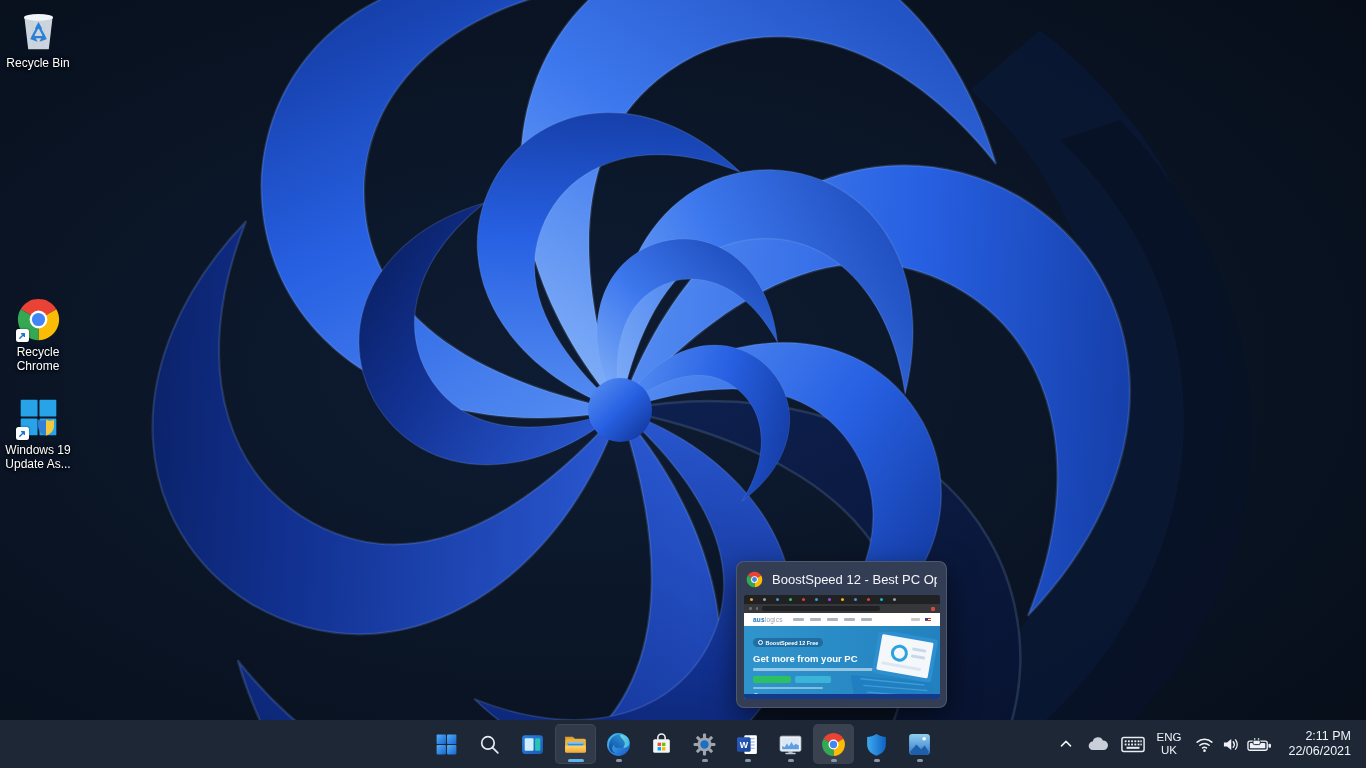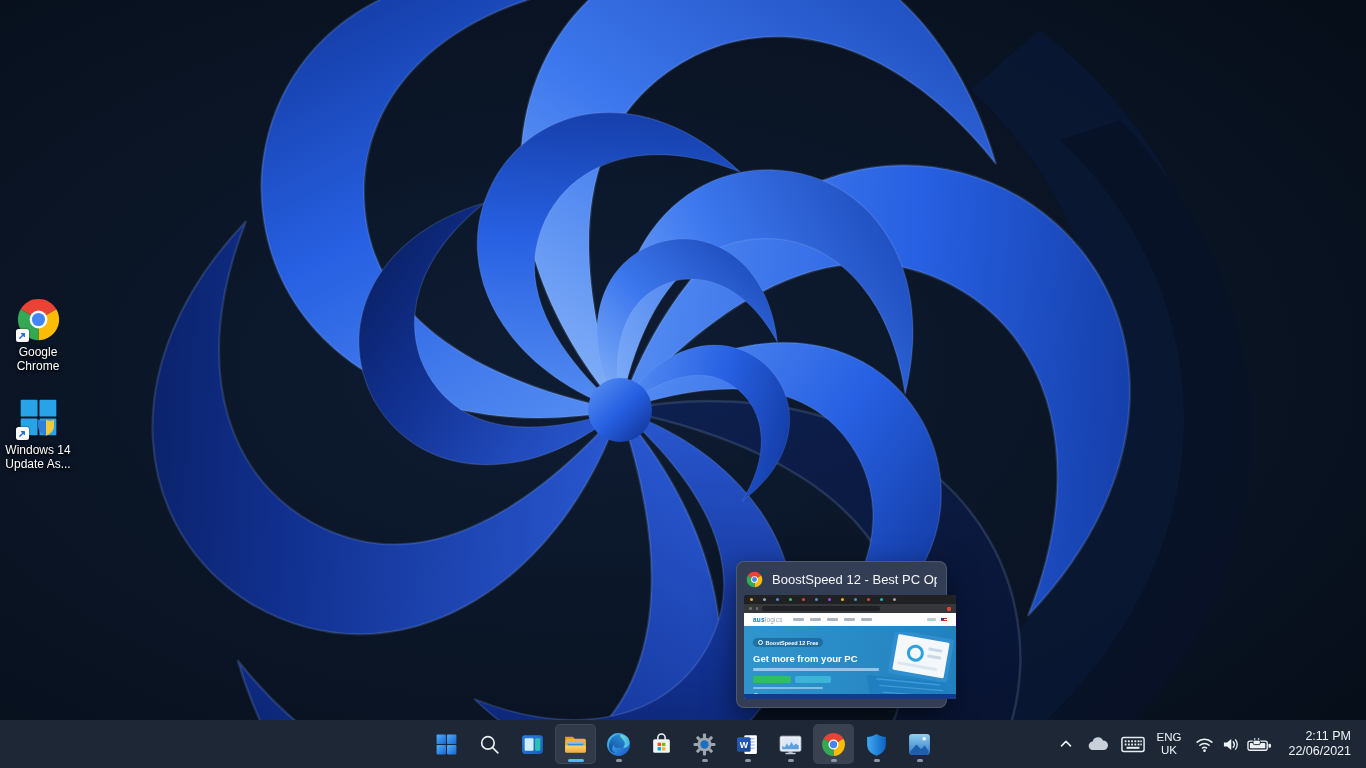--- a/index.html
+++ b/index.html
@@ -40,21 +40,21 @@
   .clock { text-align:right; font-size:12.5px; line-height:15px; color:#f0f3f7; padding-left:7px; cursor:pointer; }
 
   
   .preview-card { position:absolute; left:736px; top:561px; width:211px; height:147px; background:#333e55;
                   border:1px solid rgba(255,255,255,.14); border-radius:8px;
                   box-shadow:0 10px 30px rgba(0,0,0,.55); padding:7px; z-index:5; cursor:pointer; }
   .pv-header { display:flex; align-items:center; gap:9px; height:21px; margin:0 2px 5px 2px; }
   .pv-header .pvicon { width:17px; height:17px; flex:0 0 auto; }
   .pv-header .pvicon svg { width:100%; height:100%; display:block; }
   .pv-title { font-size:13px; color:#f4f6fa; white-space:nowrap; overflow:hidden; }
-  .pv-shot { width:212px; height:104px; border-radius:2px; overflow:hidden; position:relative; background:#1d4ed8; }
+  .pv-shot { width:196px; height:104px; border-radius:2px; overflow:hidden; position:relative; background:#1d4ed8; }
 
   .shot-tabs { height:9px; background:#1f2123; display:flex; align-items:center; gap:10px; padding:0 6px; }
   .shot-tabs i { width:3px; height:3px; border-radius:50%; display:block; flex:0 0 auto; }
   .shot-addr { height:9px; background:#35373b; display:flex; align-items:center; padding:0 5px; gap:4px; }
   .shot-addr .navdot { width:2.5px; height:2.5px; border-radius:50%; background:#6b6f75; }
   .shot-addr .pill { height:4.5px; width:118px; background:#1f2124; border-radius:3px; }
   .shot-addr .ext { width:4px; height:4px; border-radius:1px; background:#d8463c; margin-left:auto; }
   .shot-nav { height:13px; background:#fff; display:flex; align-items:center; padding:0 9px; }
   .logo { font-size:6.5px; font-weight:bold; color:#1879c0; letter-spacing:.2px; }
   .logo em { font-style:normal; font-weight:normal; color:#98a3ac; }
@@ -186,56 +186,72 @@
     <use href="#petalShape" transform="translate(620 410) rotate(-130) scale(0.7)" fill="url(#pMid)"></use>
     <use href="#petalShape" transform="translate(620 410) rotate(170) scale(0.65)" fill="url(#pDeep)"></use>
     <use href="#petalShape" transform="translate(620 410) rotate(-90) scale(0.45)" fill="url(#pLight)"></use>
     <use href="#petalShape" transform="translate(620 410) rotate(-30) scale(0.4)" fill="url(#pMid)"></use>
   </g>
   <circle cx="620" cy="410" r="32" fill="url(#pMid)"></circle>
 </svg>
 
 <div class="desktop-icons">
 
+  <div class="desktop-icon" style="top:8px">
+    <span class="dicon">
+      <svg viewBox="0 0 48 48">
+        <path d="M9 10 L13 44 L35 44 L39 10 Z" fill="#e2eaf2" opacity="0.9"></path>
+        <path d="M17 12 L19 42 M31 12 L29 42" stroke="#c4d2e0" stroke-width="1.4" fill="none"></path>
+        <ellipse cx="24" cy="10" rx="15.5" ry="3.6" fill="#f2f6fa"></ellipse>
+        <g transform="translate(24 27)">
+          <path d="M0 -8 L6.5 4 L-6.5 4 Z" fill="none" stroke="#2b7fd4" stroke-width="2.4" stroke-linejoin="round"></path>
+          <path d="M0 -12 L4 -5 L-4 -5 Z" fill="#2b7fd4"></path>
+          <path d="M9 6 L1 9 L5 1 Z" fill="#2b7fd4"></path>
+          <path d="M-9 6 L-1 9 L-5 1 Z" fill="#2b7fd4"></path>
+        </g>
+      </svg>
+    </span>
+    <span class="dlabel">Recycle Bin</span>
+  </div>
 
 
 
   <div class="desktop-icon" style="top:297px">
     <span class="dicon">
       <svg viewBox="0 0 48 48">
           <use href="#chromeLogo"></use>
         </svg>
       <span class="shortcut-badge">
         <svg viewBox="0 0 10 10">
             <path d="M2 8 L7 3 M4 3 H7 V6" stroke="#1f6fd0" stroke-width="1.6" fill="none" stroke-linecap="round" stroke-linejoin="round"></path>
           </svg>
       </span>
     </span>
-    <span class="dlabel">Google Chrome</span>
+    <span class="dlabel">Recycle Chrome</span>
   </div>
 
   <div class="desktop-icon" style="top:395px">
     <span class="dicon">
       <svg viewBox="0 0 48 48">
         <g fill="#28a3e8">
           <rect x="5" y="5" width="18" height="18" rx="1"></rect>
           <rect x="25" y="5" width="18" height="18" rx="1"></rect>
           <rect x="5" y="25" width="18" height="18" rx="1"></rect>
           <rect x="25" y="25" width="18" height="18" rx="1"></rect>
         </g>
         <path d="M35.5 26 C38 27.8 41.5 27.8 44 26 L44 33 C44 38.5 39.8 41.6 35.5 43.5 Z" fill="#f3c83c" transform="translate(-3.5 0)"></path>
         <path d="M35.5 26 C33 27.8 29.5 27.8 27 26 L27 33 C27 38.5 31.2 41.6 35.5 43.5 Z" fill="#2f7fd6" transform="translate(-3.5 0)"></path>
       </svg>
       <span class="shortcut-badge">
         <svg viewBox="0 0 10 10">
             <path d="M2 8 L7 3 M4 3 H7 V6" stroke="#1f6fd0" stroke-width="1.6" fill="none" stroke-linecap="round" stroke-linejoin="round"></path>
           </svg>
       </span>
     </span>
-    <span class="dlabel">Windows 14 Update As...</span>
+    <span class="dlabel">Windows 19 Update As...</span>
   </div>
 </div>
 
 <div class="preview-card">
   <div class="pv-header">
     <span class="pvicon">
       <svg viewBox="0 0 48 48">
           <use href="#chromeLogo"></use>
         </svg>
     </span>

